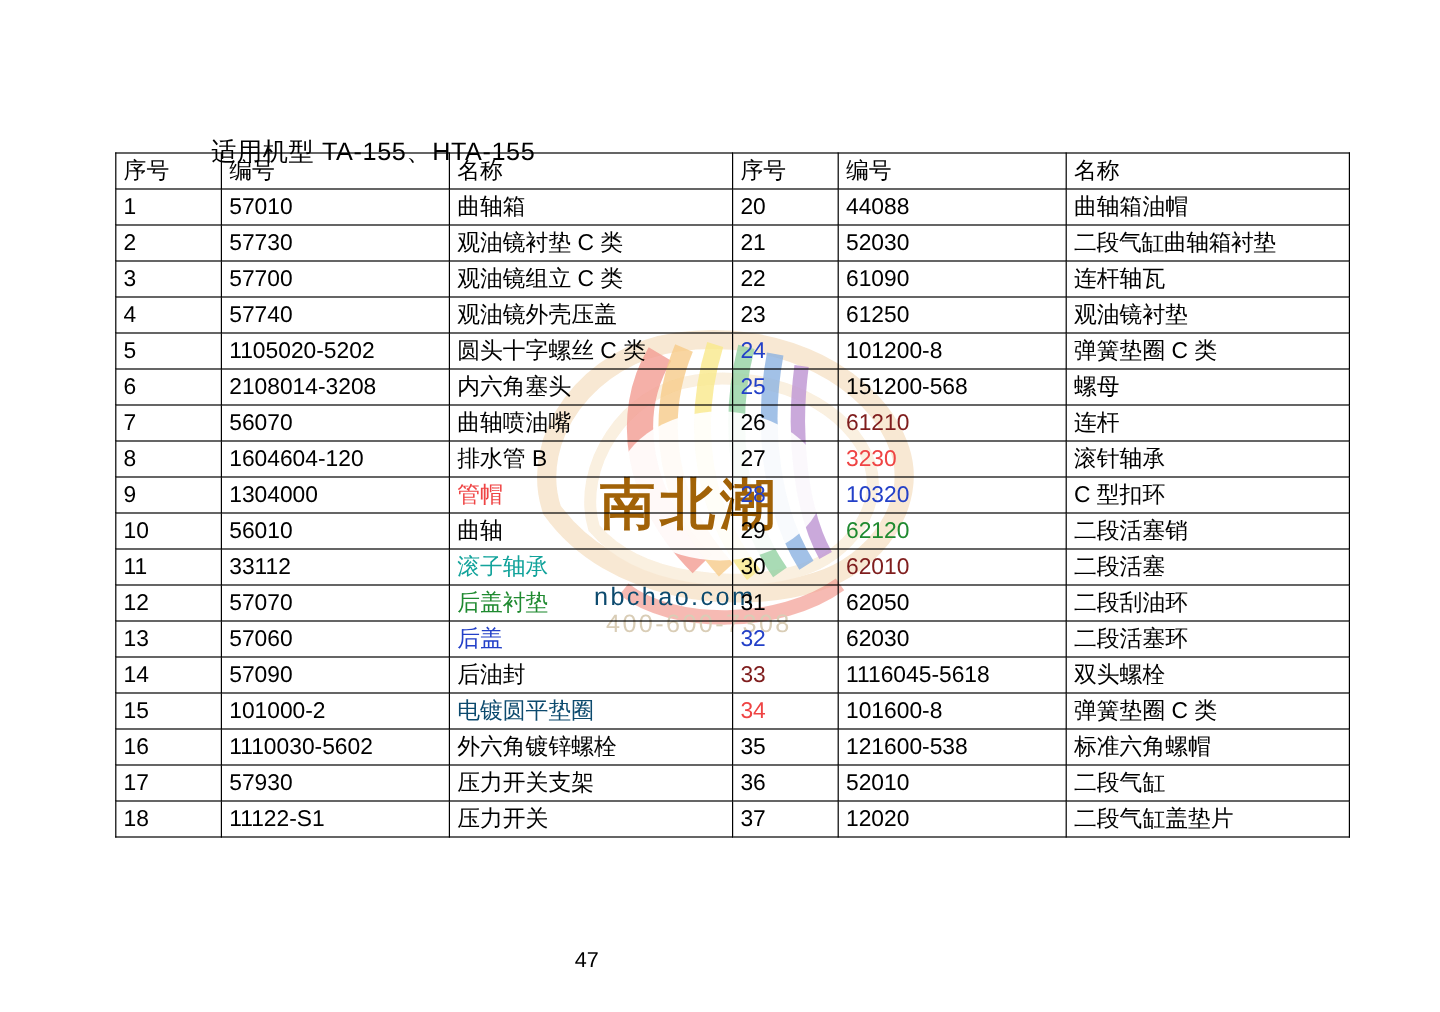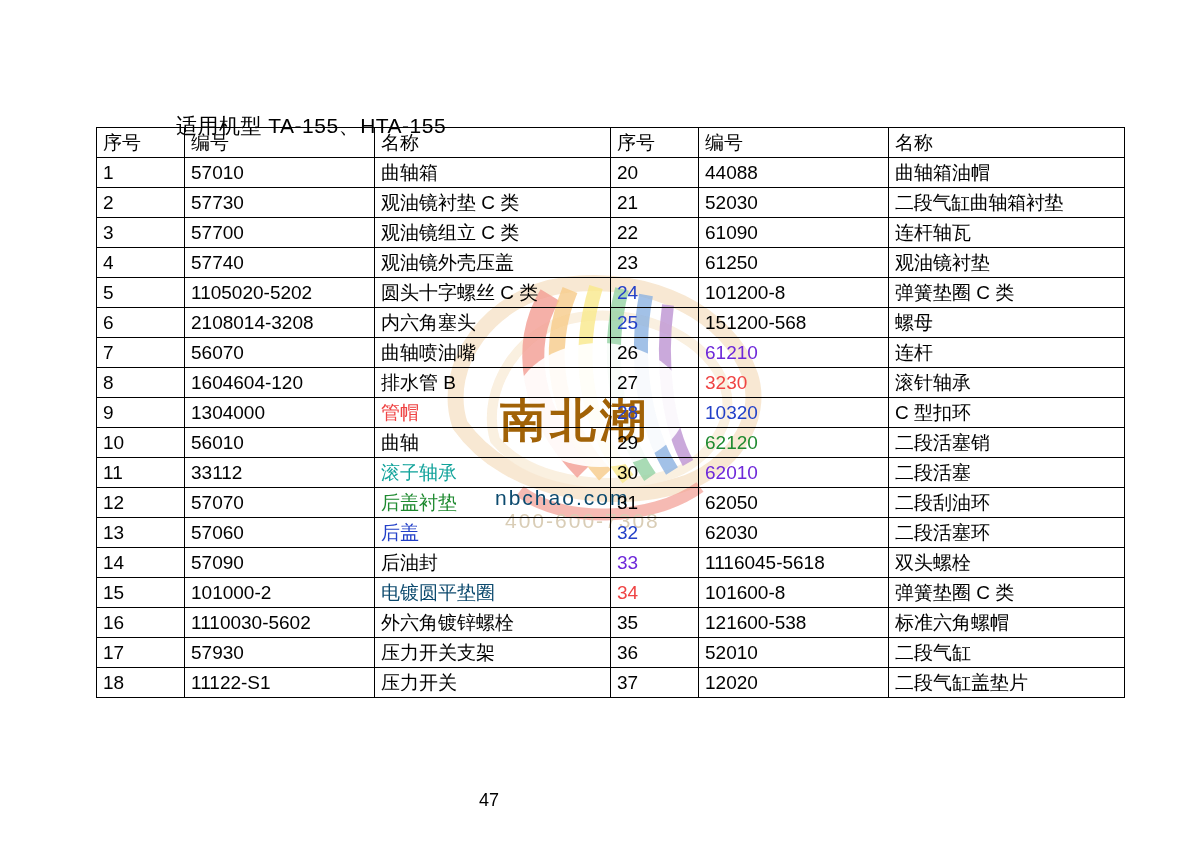--- a/index.html
+++ b/index.html
@@ -107,21 +107,21 @@
     font-size: 19px;
   }
   col.c-seq  { width: 88px; }
   col.c-code { width: 190px; }
   col.c-name { width: 236px; }
 
   .small-cjk { font-size: 14px; letter-spacing: -0.3px; }
 
   
   .k-green  { color: #1f8a30; }
-  .k-red    { color: #6d28d9; }
+  .k-red    { color: #7f1d1d; }
   .k-blue   { color: #2340c8; }
   .k-orange { color: #ef4444; }
   .k-purple { color: #0c4a6e; }
   .k-teal   { color: #12a39b; }
 
   .page-number {
     position: absolute;
     left: 0;
     top: 790px;
     width: 978px;

